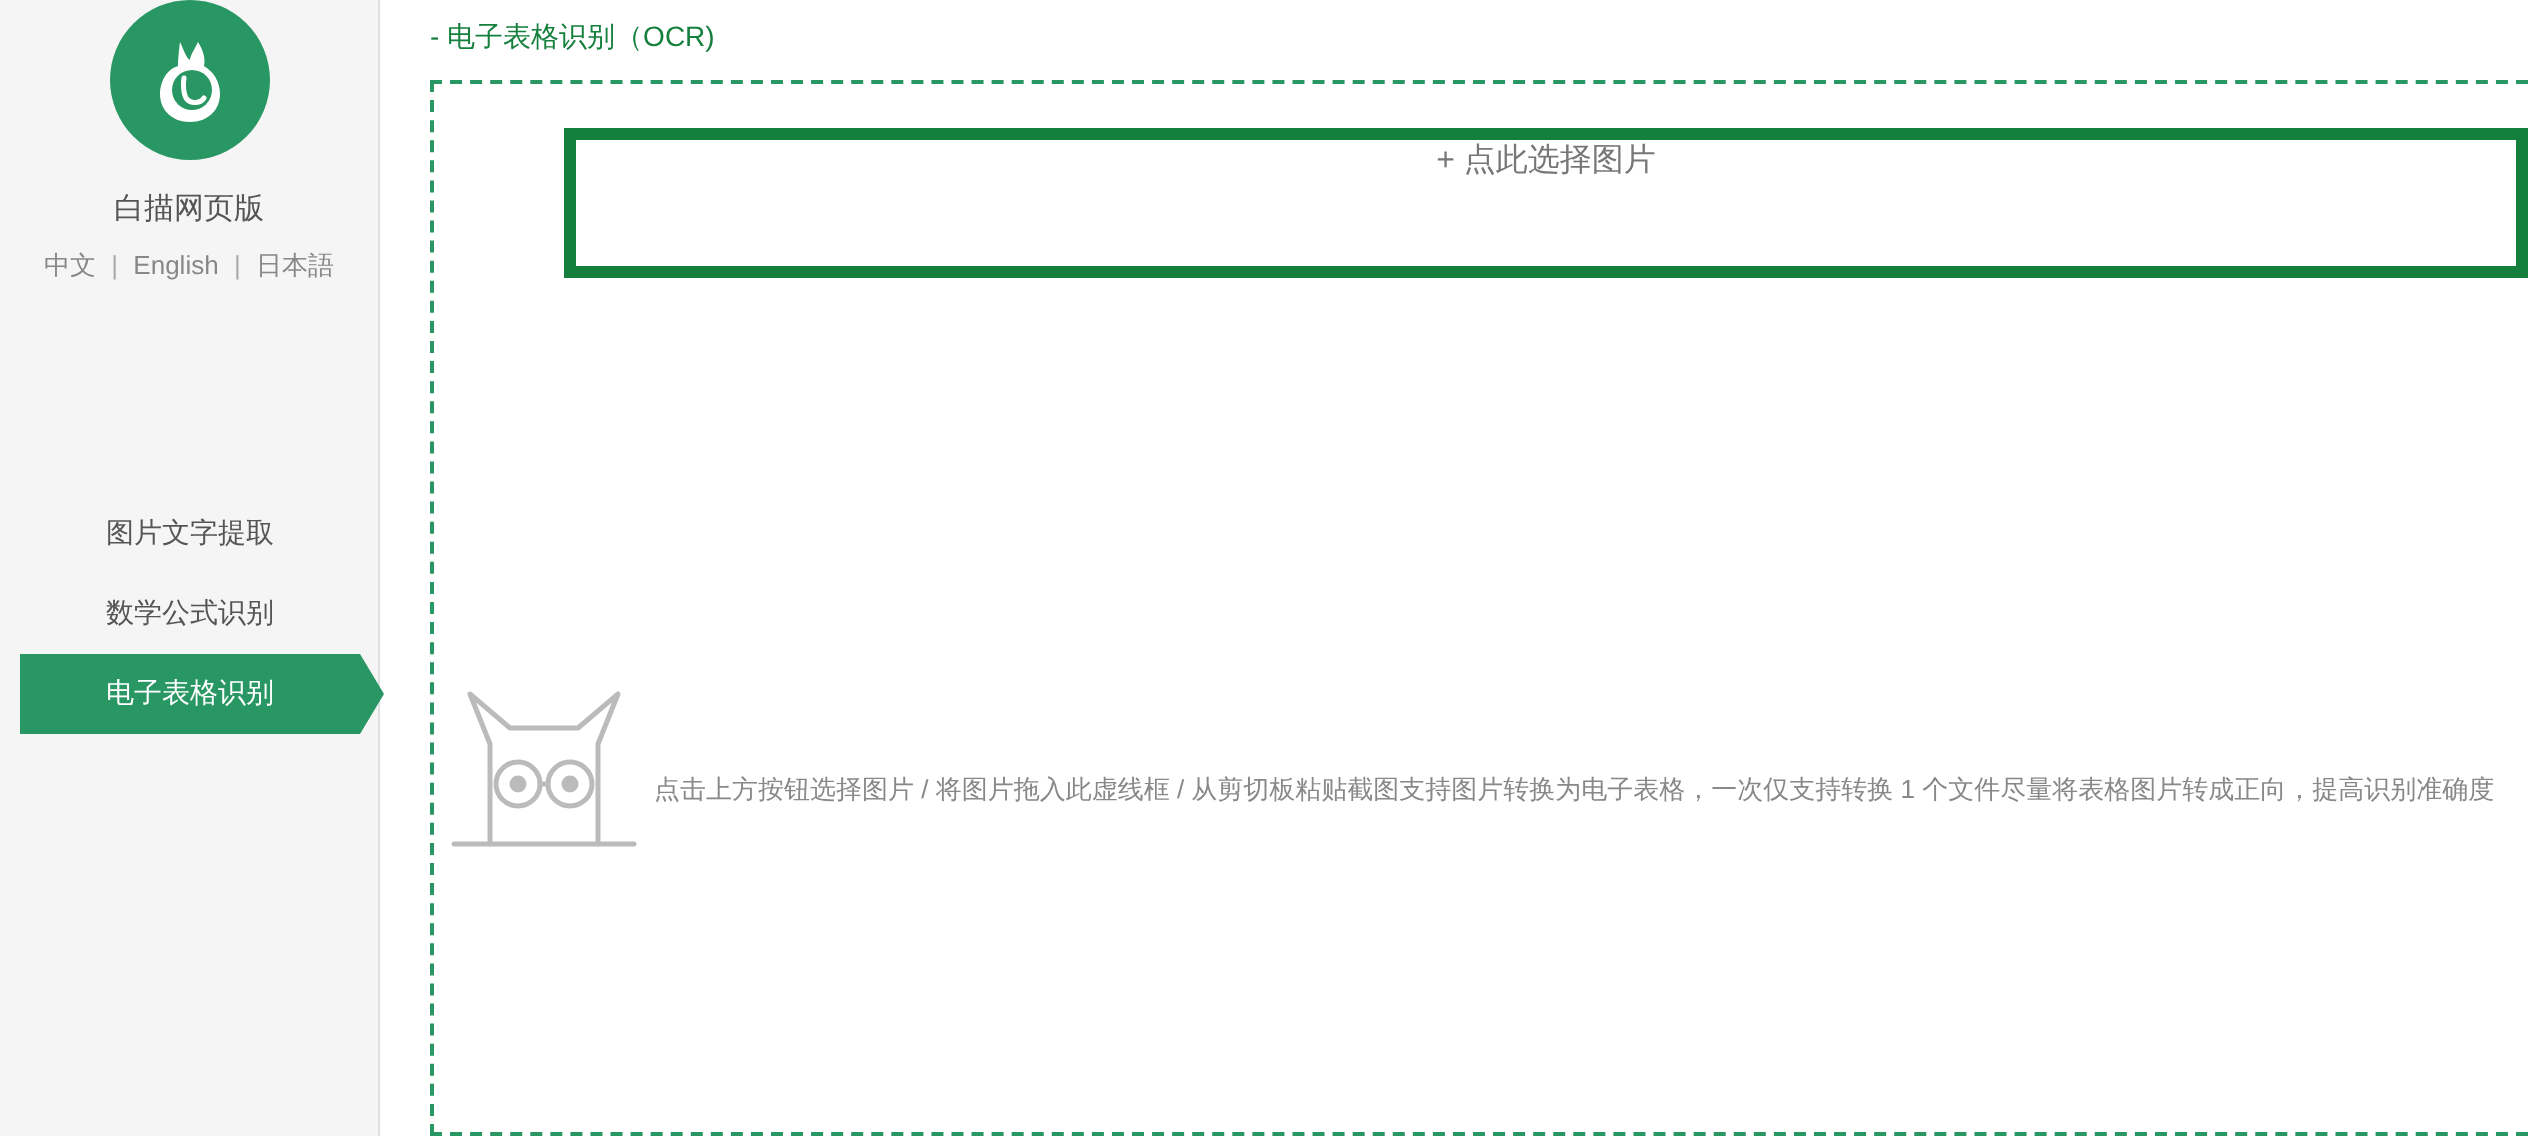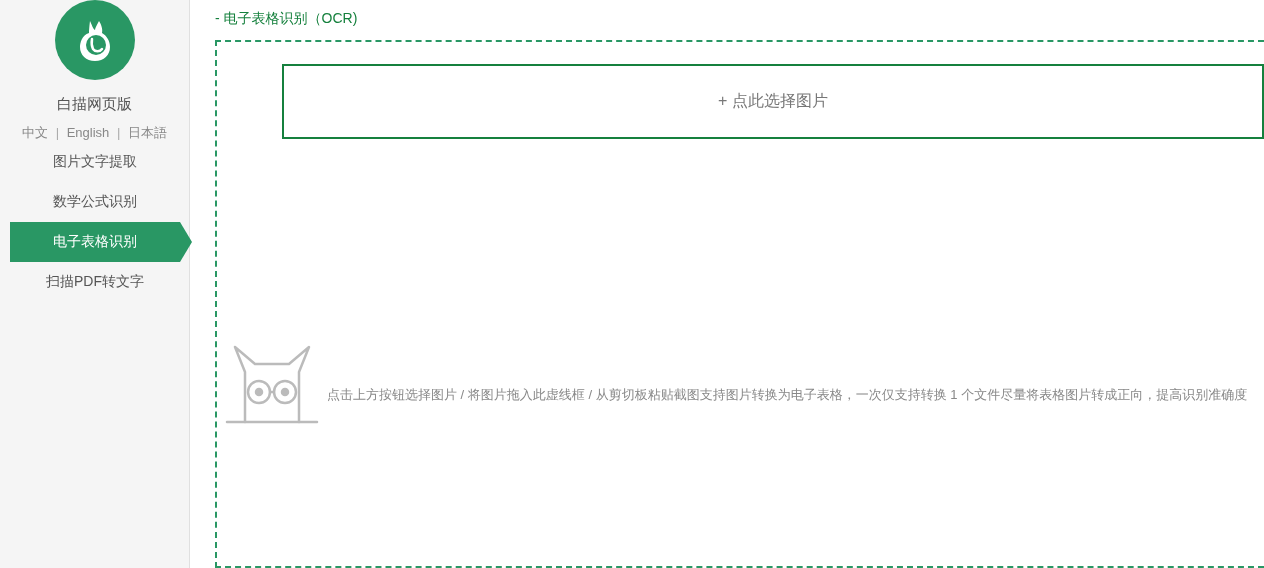--- a/index.html
+++ b/index.html
@@ -30,20 +30,21 @@
       margin-bottom: 15px;
     }
     .app-title {
       color: #555;
       font-size: 15px;
       margin-bottom: 10px;
     }
     .lang-row {
       font-size: 13px;
       color: #888;
+      margin-bottom: 105px;
     }
     .lang-row .sep { margin: 0 4px; color: #aaa; }
     .lang-row span[data-interactable="true"] { cursor: pointer; }
     .nav { width: 100%; }
     .nav-item {
       width: 170px;
       height: 40px;
       display: flex;
       align-items: center;
       justify-content: center;
@@ -80,25 +81,25 @@
       margin: 10px 0 12px 0;
     }
     .drop-zone {
       flex: 1;
       border: 2px dashed #299764;
       border-right: none;
       padding: 22px 0 0 65px;
       position: relative;
     }
     .select-btn {
-      border: 2px solid #15803d;
+      border: 6px solid #15803d;
       height: 75px;
       width: 100%;
       display: flex;
-      align-items: center;
+      align-items: flex-start;
       justify-content: center;
       color: #777;
       font-size: 16px;
       cursor: pointer;
       background: #fff;
     }
     .placeholder {
       position: absolute;
       top: 300px;
       left: 0;
@@ -134,23 +135,20 @@
   <nav class="nav" data-interactable="false">
     <div class="nav-item" data-interactable="true">
       <span data-interactable="false">图片文字提取</span>
     </div>
     <div class="nav-item" data-interactable="true">
       <span data-interactable="false">数学公式识别</span>
     </div>
     <div class="nav-item active" data-interactable="true">
       <span data-interactable="false">电子表格识别</span>
     </div>
-    <div class="nav-item" data-interactable="true">
-      <span data-interactable="false">扫描PDF转文字</span>
-    </div>
   </nav>
 </aside>
 
 <main class="main" data-interactable="false">
   <div class="breadcrumb" data-interactable="false">- 电子表格识别（OCR)</div>
   <div class="drop-zone" data-interactable="true">
     <div class="select-btn" data-interactable="true">
       <span data-interactable="false">+ 点此选择图片</span>
     </div>
     <div class="placeholder" data-interactable="false">

